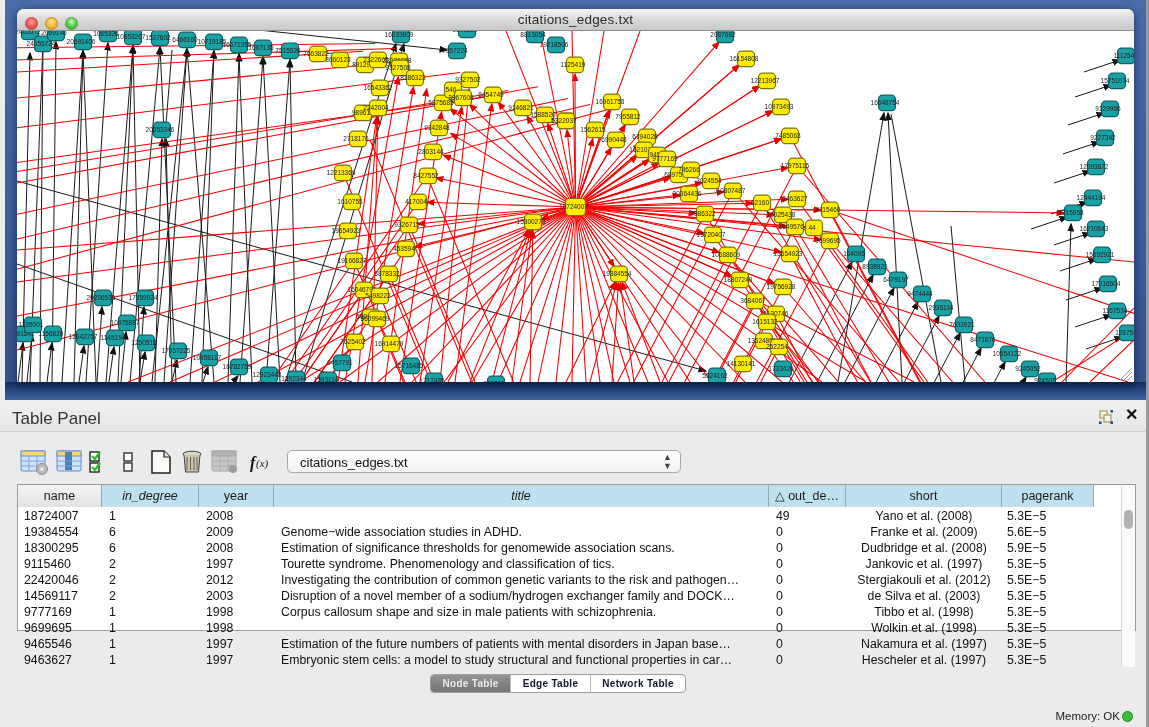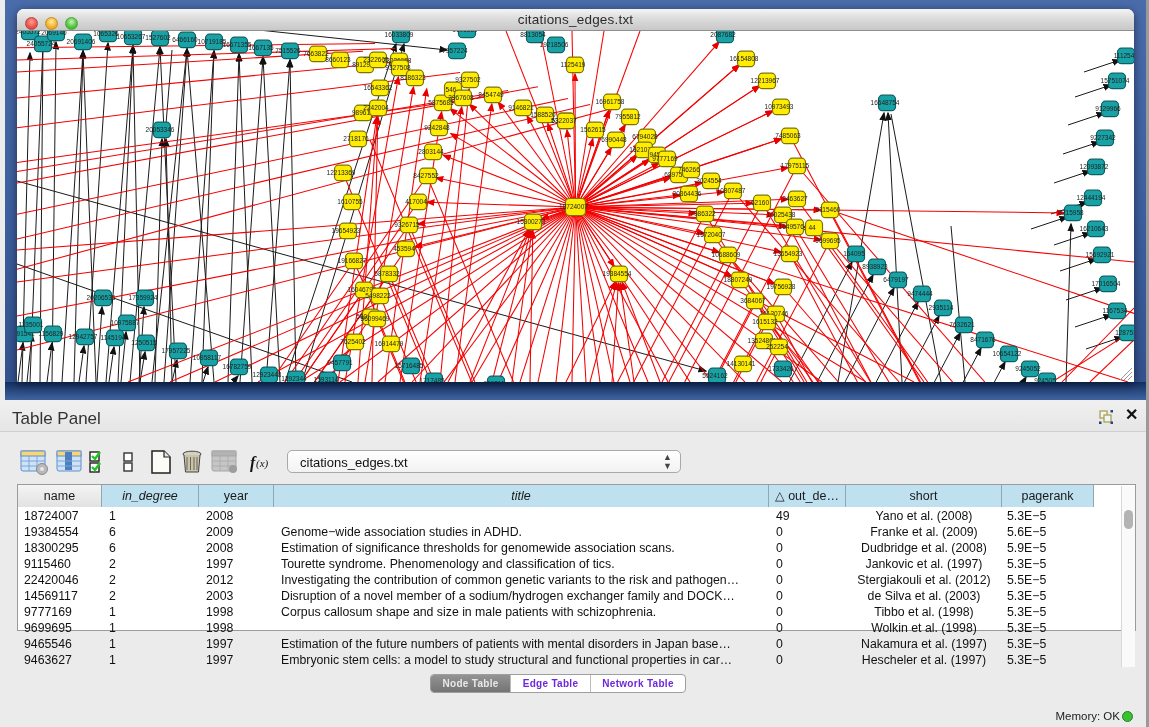--- a/index.html
+++ b/index.html
@@ -40,21 +40,21 @@
 .c1 { left:91px; width:95px; }
 .c2 { left:188px; width:80px; }
 .c3 { left:263px; width:492px; }
 .c4 { left:758px; width:75px; }
 .c5 { left:828px; width:156px; text-align:center; }
 .c6 { left:989px; width:100px; }
 .sbar { position:absolute; left:1103px; top:1px; width:14px; height:181px; background:#fafafa; border-left:1px solid #d8d8d8; }
 .sthumb { position:absolute; left:2px; top:24px; width:9px; height:19px; background:#b3b3b3; border-radius:5px; }
 .tabs { position:absolute; left:430px; top:274px; height:19px; display:flex;
   border:1px solid #9e9e9e; border-radius:4px; overflow:hidden; background:#fff; font-size:10px; }
-.tab { padding:0 11.5px; line-height:18px; color:#6d28d9; font-weight:bold; letter-spacing:.3px; border-right:1px solid #bbb; }
+.tab { padding:0 11.5px; line-height:18px; color:#0f172a; font-weight:bold; letter-spacing:.3px; border-right:1px solid #bbb; }
 .tab.sel { background:linear-gradient(#939393,#747474); color:#e9e9e9; }
 .tab:last-child { border-right:none;text-align:center; }
 .mem { position:absolute; left:1040px; top:310px; font-size:11.5px; color:#222; width:80px; text-align:right; }
 .memdot { position:absolute; left:1122px; top:311px; width:11px; height:11px; border-radius:50%;
   background:#35c42f; border:1px solid #2c7c28; }
 .grayR2 { position:absolute; left:1146px; top:0px; width:3px; height:327px; background:#9a9a9a; }
 .flicon { position:absolute; left:1098px; top:9px; width:16px; height:16px; }
 </style></head><body>
 <div class="topsec"></div>
 <div class="belowwin"></div>

